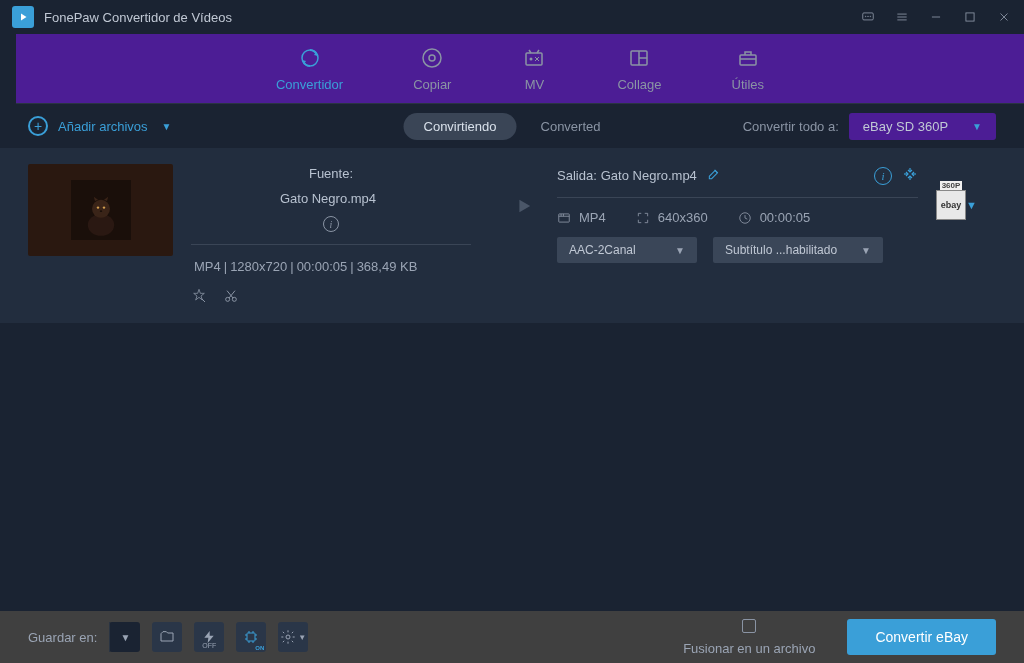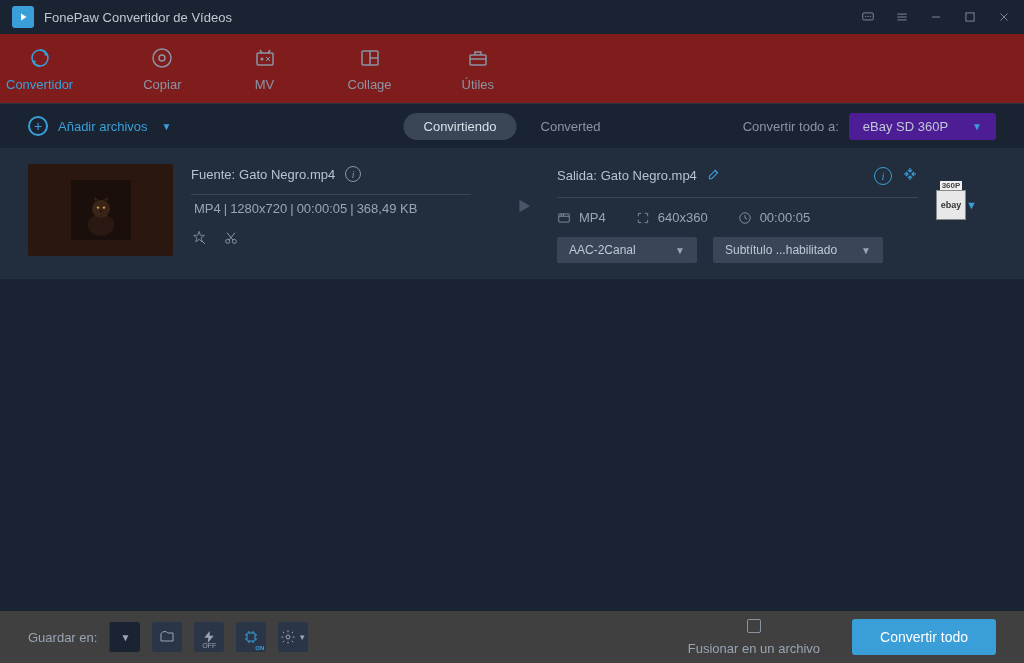--- a/index.html
+++ b/index.html
@@ -5,21 +5,21 @@
 * { margin:0; padding:0; box-sizing:border-box; font-family:"Segoe UI",Arial,sans-serif; }
 body { background:#1a2332; width:1024px; height:663px; overflow:hidden; color:#a8b2c0; font-size:13px; }
 .titlebar { height:34px; display:flex; align-items:center; padding:0 12px; background:#1a2332; }
 .logo { width:22px; height:22px; background:#3a9fd8; border-radius:3px; display:flex; align-items:center; justify-content:center; margin-right:10px; }
 .logo svg { width:12px; height:12px; fill:#fff; }
 .title { color:#c0c8d4; font-size:13px; flex:1; }
 .winbtns { display:flex; gap:18px; align-items:center; }
 .winbtn { width:16px; height:16px; display:flex; align-items:center; justify-content:center; cursor:pointer; color:#8a94a4; }
 .winbtn svg { width:14px; height:14px; stroke:#8a94a4; fill:none; stroke-width:1.5; }
 
-.navtabs { height:70px; display:flex; align-items:center; gap:58px; border-bottom:1px solid #2a3442; background:#7f1d1d; }
+.navtabs { height:70px; display:flex; align-items:center; justify-content:center; gap:58px; border-bottom:1px solid #2a3442; background:#4c1d95;margin-left:16px; }
 .navtab { display:flex; flex-direction:column; align-items:center; gap:6px; cursor:pointer; color:#8a94a4; position:relative; padding:8px 6px; }
 .navtab.active { color:#3a9fd8; }
 .navtab.active::after { content:""; position:absolute; bottom:-9px; left:-6px; right:-6px; height:2px; background:#3a9fd8; }
 .navicon { width:26px; height:26px; display:flex; align-items:center; justify-content:center; }
 .navicon svg { width:24px; height:24px; stroke:currentColor; fill:none; stroke-width:1.5; }
 .navlabel { font-size:13px; }
 
 .toolbar { height:44px; display:flex; align-items:center; padding:0 28px; background:#1a2332; }
 .addbtn { display:flex; align-items:center; gap:10px; color:#3a9fd8; cursor:pointer; }
 .addbtn .plus { width:20px; height:20px; border:2px solid #3a9fd8; border-radius:50%; display:flex; align-items:center; justify-content:center; font-size:14px; line-height:1; }
@@ -29,21 +29,21 @@
 .ftab.active { background:#3a4556; color:#d8e0ea; }
 .convertall { margin-left:auto; display:flex; align-items:center; gap:10px; color:#8a94a4; font-size:13px; }
 .profile { display:flex; align-items:center; gap:10px; background:#4c1d95; padding:6px 14px; border-radius:3px; cursor:pointer; color:#c0c8d4; }
 .profile .chev { color:#3a9fd8; margin-left:14px; }
 
 .listarea { background:#222d3e; min-height:130px; }
 .filerow { display:flex; align-items:flex-start; padding:16px 28px; gap:18px; }
 .thumb { width:145px; height:92px; background:#2a1810; border-radius:2px; display:flex; align-items:center; justify-content:center; overflow:hidden; position:relative; }
 .thumb svg { width:60px; height:60px; }
 .srcinfo { flex:0 0 280px; padding-top:2px; }
-.srcline { display:flex; align-items:center; gap:10px; color:#b8c2d0; font-size:13px; padding-bottom:12px; border-bottom:1px solid #3a4556; margin-bottom:6px; }
+.srcline { display:flex; align-items:center; gap:10px; color:#b8c2d0; font-size:13px; padding-bottom:12px; border-bottom:1px solid #3a4556; margin-bottom:14px;flex-direction:column; }
 .infoicon { width:16px; height:16px; border:1.5px solid #8a94a4; border-radius:50%; display:flex; align-items:center; justify-content:center; font-size:10px; font-style:italic; font-family:serif; color:#8a94a4; cursor:pointer; }
 .specs { color:#9aa4b4; font-size:13px; margin-bottom:14px; }
 .specs span { padding:0 3px; }
 .rowactions { display:flex; gap:16px; }
 .rowaction { cursor:pointer; color:#8a94a4; }
 .rowaction svg { width:16px; height:16px; stroke:currentColor; fill:none; stroke-width:1.5; }
 .arrow { flex:0 0 50px; display:flex; align-items:center; justify-content:center; padding-top:30px; }
 .arrow svg { width:36px; height:24px; fill:#4a5668; }
 .outinfo { flex:1; padding-top:2px; }
 .outline { display:flex; align-items:center; gap:10px; color:#b8c2d0; font-size:13px; padding-bottom:12px; border-bottom:1px solid #3a4556; margin-bottom:12px; }
@@ -348,16 +348,16 @@
         <svg viewBox="0 0 24 24">
           <circle cx="12" cy="12" r="3"></circle>
           <path d="M12 2 v3 M12 19 v3 M4.2 4.2 l2.1 2.1 M17.7 17.7 l2.1 2.1 M2 12 h3 M19 12 h3 M4.2 19.8 l2.1-2.1 M17.7 6.3 l2.1-2.1"></path>
         </svg>
         <span class="chev" style="font-size:8px;margin-left:2px;">▼</span>
       </div>
   <div class="merge">
     <div class="checkbox"></div>
     <span>Fusionar en un archivo</span>
   </div>
-  <div class="convertbtn">Convertir todo</div>
+  <div class="convertbtn">Convertir eBay</div>
 </div>
 
 </div>
 
 </body></html>

